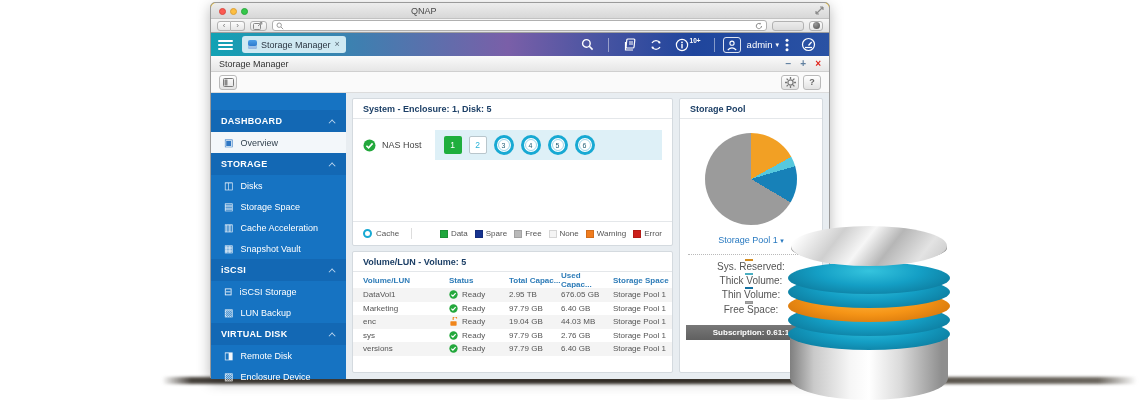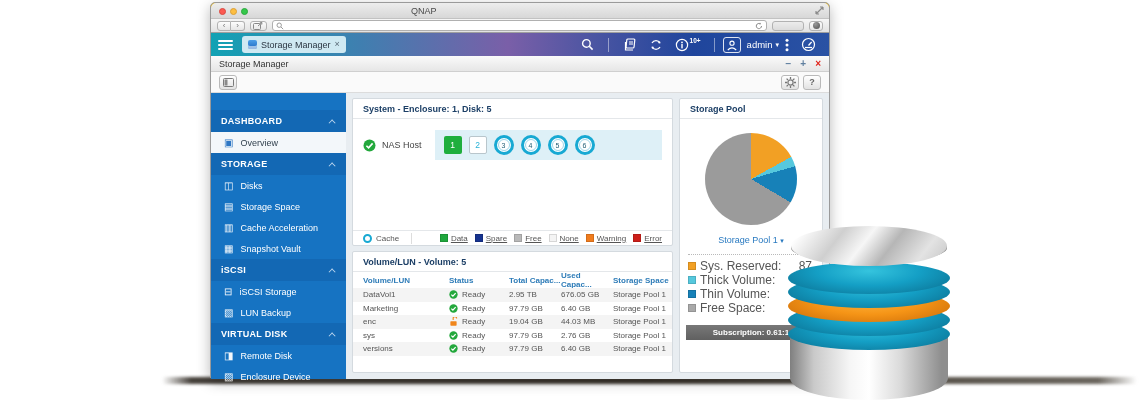--- a/index.html
+++ b/index.html
@@ -92,45 +92,45 @@
   .nas-row { display:flex; align-items:center; margin:11px 10px 0 10px;text-align:center; }
   .nas-label { font-size:9px; color:#444; margin-left:6px; }
   .slot-strip { flex:1; margin-left:13px; background:#def0f7; height:30px; display:flex; align-items:center; padding:0 9px; gap:7px; }
   .slot-sq { width:18px; height:18px; display:flex; align-items:center; justify-content:center; font-size:8.5px; border-radius:2px; }
   .slot-sq.used { background:#1fae3d; color:#fff; }
   .slot-sq.empty { background:#fff; border:1px solid #b9c6cc; color:#28b2d6; }
   .slot-circ { width:20px; height:20px; border-radius:50%; border:3px solid #18a9d3; background:#fff;
     display:flex; align-items:center; justify-content:center; }
   .slot-circ i { font-style:normal; width:12px; height:12px; border:1px solid #9ed7ea; border-radius:50%;
     display:flex; align-items:center; justify-content:center; font-size:7px; color:#1f5d74; }
-  .cache-row { margin-top:auto; border-top:1px solid #e4e7ea; height:15px; display:flex; align-items:center;
+  .cache-row { margin-top:auto; border-top:1px solid #e4e7ea; height:24px; display:flex; align-items:center;
     padding:0 10px; font-size:8px; color:#555; }
   .cache-dot { width:9px; height:9px; border-radius:50%; border:2.5px solid #18a9d3; margin-right:4px; }
   .vdiv { width:1px; height:11px; background:#ddd; margin:0 12px; }
   .lgd { display:flex; align-items:center; gap:7px; margin-left:auto; }
-  .lgd-item { display:flex; gap:3px;text-decoration:underline; }
+  .lgd-item { display:flex; align-items:center; gap:3px; }
   .lgd-sq { width:8px; height:8px; border:1px solid rgba(0,0,0,.12); }
 
   
   .vol-panel { height:122px; }
   .trow { display:flex; align-items:center; padding-left:10px; font-size:8px; }
   .thead { height:16px; color:#2e7cb8; font-weight:bold; }
   .tbody .trow { height:13.5px; color:#555; }
   .tbody .trow:nth-child(odd) { background:#f4f4f4; }
   .c-name { width:86px; } .c-status { width:60px; display:flex; align-items:center; gap:4px; }
   .c-total { width:52px; } .c-used { width:52px; } .c-pool { flex:1; }
   .thead .c-status { display:block; }
 
   
   .pool-panel { flex:1; height:275px; }
   .pie { width:92px; height:92px; border-radius:50%; margin:14px auto 10px auto; }
   .pool-sel { text-align:center; font-size:9px; color:#2879c0; }
   .pool-sel .sel-caret { font-size:7px; }
   .pool-legend { border-top:1px dotted #b9b9b9; margin:9px 8px 0 8px; padding-top:4px; }
-  .pl-row { display:flex; align-items:center; height:14px; font-size:12px; color:#555; }
+  .pl-row { display:flex; align-items:center; height:14px; font-size:10px; color:#555;flex-direction:column; }
   .pl-sq { width:8px; height:8px; margin-right:4px; border:1px solid rgba(0,0,0,.12); }
   .pl-val { margin-left:auto; padding-right:2px; }
   .pl-val.blue { color:#1a7fc0; }
   .sub-bar { margin:10px 6px 0 6px; height:15px; background:linear-gradient(#787878,#606060); color:#fff;
     font-size:8px; font-weight:bold; display:flex; align-items:center; justify-content:center; }
 
   
   .cyl { position:absolute; left:786px; top:226px; width:186px; height:176px; z-index:50; }
   .cyl div { position:absolute; }
   .cyl-base { left:4px; top:98px; width:158px; height:76px; z-index:4;

